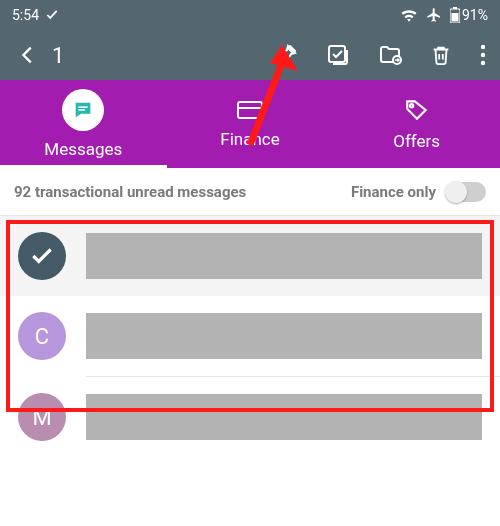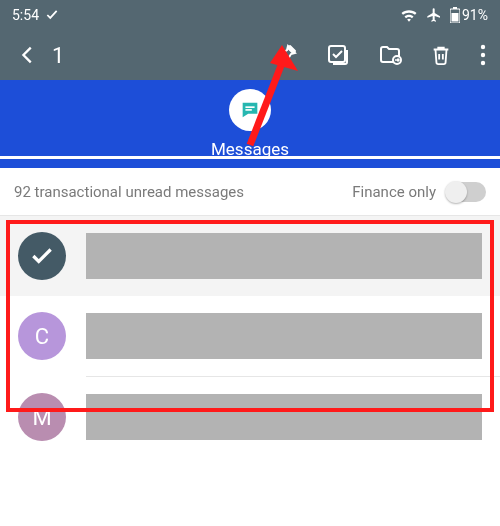--- a/index.html
+++ b/index.html
@@ -4,26 +4,26 @@
 <style>
   * { box-sizing: border-box; margin: 0; padding: 0; }
   html, body { width: 500px; height: 526px; font-family: Roboto, Arial, sans-serif; background: #fff; overflow: hidden; }
   .statusbar { background: #546771; height: 30px; display: flex; align-items: center; justify-content: space-between; padding: 0 12px; color: #fff; font-size: 14px; }
   .statusbar .right { display: flex; align-items: center; gap: 8px; }
   .appbar { background: #546771; height: 50px; display: flex; align-items: center; padding: 0 8px; color: #fff; }
   .appbar .back { width: 40px; display: flex; justify-content: center; }
   .appbar .count { font-size: 22px; margin-left: 4px; flex: 0 0 auto; }
   .appbar .spacer { flex: 1; }
   .appbar .actions { display: flex; gap: 28px; align-items: center; padding-right: 6px; }
-  .tabs { background: #1d4ed8; height: 88px; display: flex; align-items: center; }
+  .tabs { background: #a21caf; height: 88px; display: flex; }
   .tab { flex: 1; display: flex; flex-direction: column; align-items: center; justify-content: center; gap: 8px; color: #fff; position: relative; }
   .tab .label { font-size: 17px; }
   .tab.active::after { content: ""; position: absolute; bottom: 0; left: 0; right: 0; height: 3px; background: #fff; }
   .tab .circle { width: 42px; height: 42px; border-radius: 50%; background: #fff; display: flex; align-items: center; justify-content: center; }
-  .filterbar { height: 48px; display: flex; align-items: center; padding: 17px 14px; color: #7a7a7a; font-size: 15px; border-bottom: 1px solid #e6e6e6; }
+  .filterbar { height: 48px; display: flex; align-items: center; padding: 17px 14px; color: #7a7a7a; font-size: 15px; border-bottom: 1px solid #e6e6e6; font-weight: bold; }
   .filterbar .sp { flex: 1; }
   .toggle { width: 40px; height: 20px; border-radius: 10px; background: #cfcfcf; position: relative; margin-left: 10px; }
   .toggle::after { content: ""; position: absolute; width: 22px; height: 22px; background: #efefef; border-radius: 50%; top: -1px; left: -1px; box-shadow: 0 1px 2px rgba(0,0,0,.3); }
   .list { position: relative; }
   .row { height: 80px; display: flex; align-items: center; padding: 0 18px; gap: 20px; }
   .row.selected { background: #f4f4f4; }
   .avatar { width: 48px; height: 48px; border-radius: 50%; display: flex; align-items: center; justify-content: center; color: #fff; font-size: 22px; flex-shrink: 0; }
   .avatar.check { background: #445a66; }
   .avatar.purple { background: #b796db; }
   .avatar.mauve { background: #b98db0; }
@@ -115,20 +115,38 @@
   <div class="tab active">
     <div class="circle">
       <svg width="22" height="22" viewBox="0 0 24 24" fill="#26b7b0">
           <path d="M4 4h16v12H10l-6 4V4z"></path>
           <rect x="7" y="8" width="10" height="1.8" fill="#fff"></rect>
           <rect x="7" y="11" width="7" height="1.8" fill="#fff"></rect>
         </svg>
     </div>
     <span class="label">Messages</span>
   </div>
+  <div class="tab">
+    <span>
+      <svg width="28" height="22" viewBox="0 0 28 22" fill="none" stroke="#fff" stroke-width="2">
+          <rect x="2" y="3" width="24" height="16" rx="2"></rect>
+          <line x1="2" y1="9" x2="26" y2="9"></line>
+        </svg>
+    </span>
+    <span class="label">Finance</span>
+  </div>
+  <div class="tab">
+    <span>
+      <svg width="26" height="26" viewBox="0 0 24 24" fill="none" stroke="#fff" stroke-width="2">
+          <path d="M20 12l-8 8-9-9V4h7l10 8z"></path>
+          <circle cx="7" cy="8" r="1.5"></circle>
+        </svg>
+    </span>
+    <span class="label">Offers</span>
+  </div>
 </div>
 
 <div class="filterbar">
   <span>92  transactional unread messages</span>
   <span class="sp"></span>
   <span>Finance only</span>
   <div class="toggle"></div>
 </div>
 
 <div class="list">

